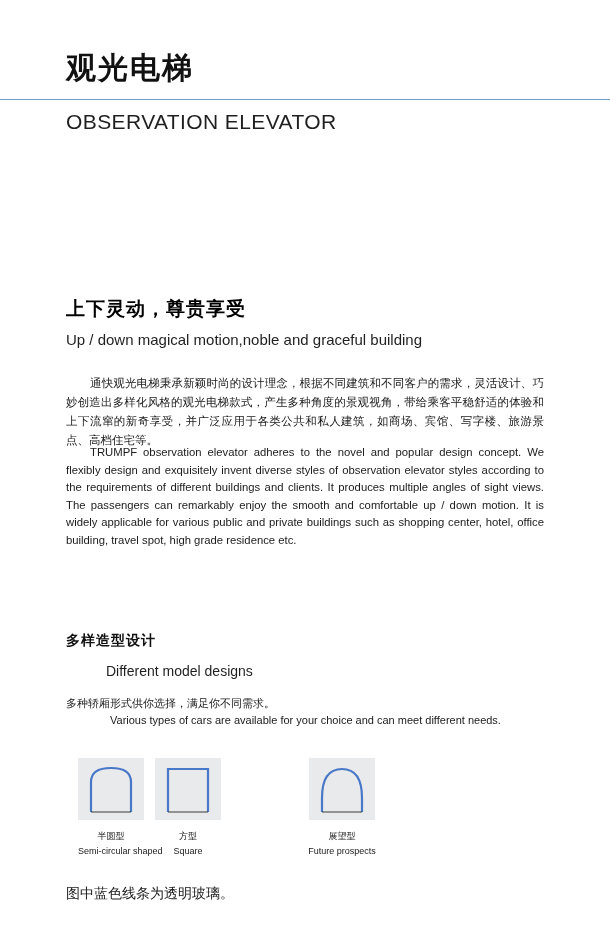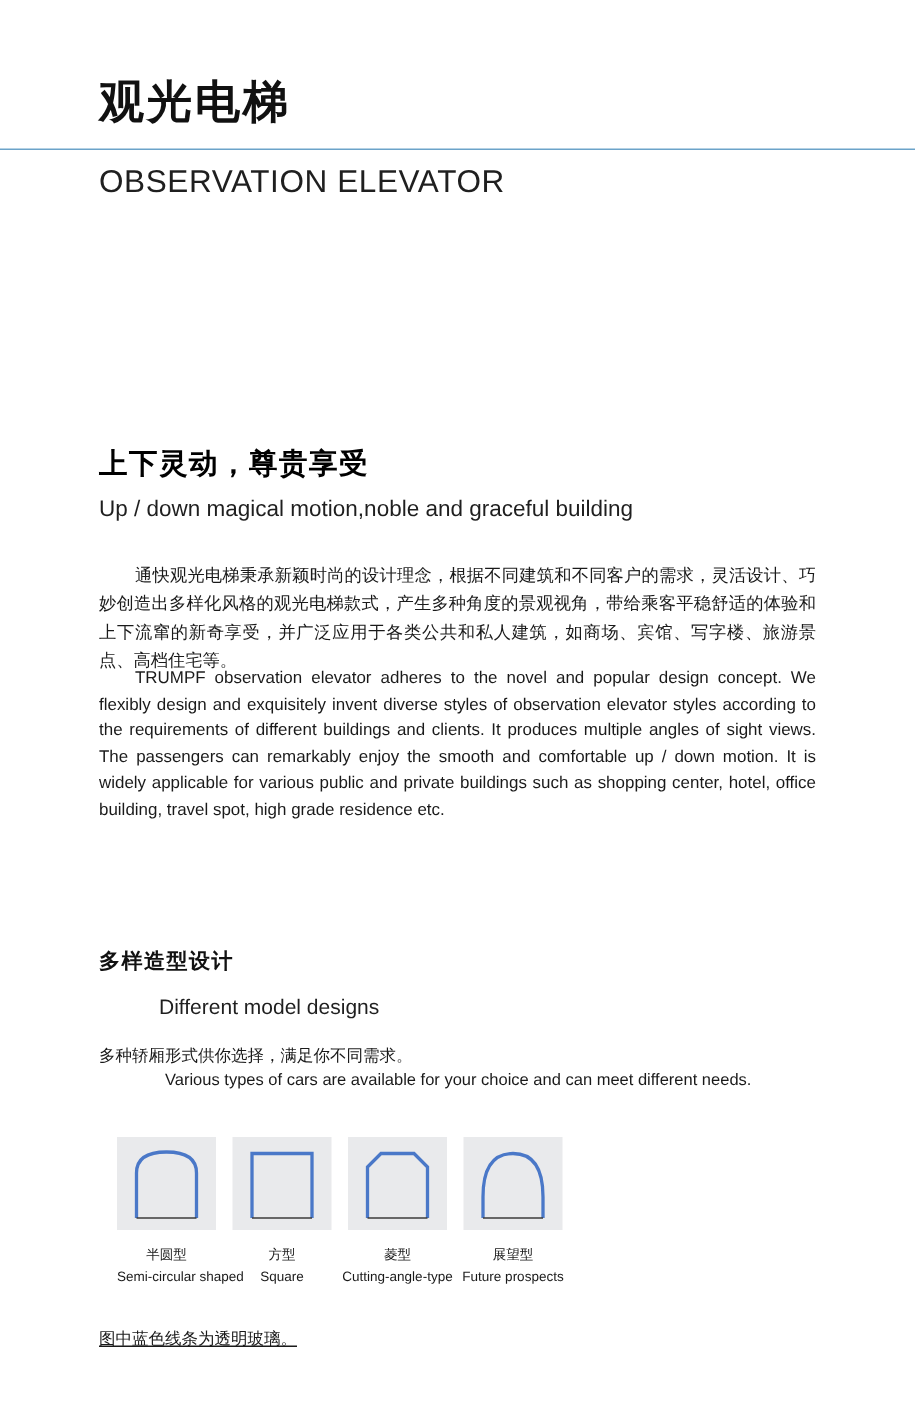--- a/index.html
+++ b/index.html
@@ -212,25 +212,24 @@
 
   
   .footnote {
     position: absolute;
     left: 66px;
     top: 884px;
     width: 480px;
   }
   .footnote-cn {
     font-family: "DejaVu Sans", "Liberation Sans", sans-serif;
-    font-size: 11px;
+    font-size: 14px;
     line-height: 18px;
     color: #1a1a1a;
     white-space: nowrap;
-    text-decoration: underline;
   }
   .footnote-en {
     font-size: 11px;
     line-height: 18px;
     color: #1a1a1a;
     white-space: nowrap;
   }
 </style>
 </head>
 <body>
@@ -274,30 +273,20 @@
       <div class="model-box">
         <svg class="model-svg" viewBox="0 0 66 62">
           <path d="M13 54 L13 11 L53 11 L53 54" fill="none" stroke="#4a78c8" stroke-width="2.2"></path>
           <line x1="13" y1="54" x2="53" y2="54" stroke="#3b3b3b" stroke-width="1.1"></line>
         </svg>
       </div>
       <div class="model-label-cn">方型</div>
       <div class="model-label-en">Square</div>
     </div>
 
-    <div class="model m2">
-      <div class="model-box">
-        <svg class="model-svg" viewBox="0 0 66 62">
-          <path d="M13 54 L13 20 L22 11 L44 11 L53 20 L53 54" fill="none" stroke="#4a78c8" stroke-width="2.2"></path>
-          <line x1="13" y1="54" x2="53" y2="54" stroke="#3b3b3b" stroke-width="1.1"></line>
-        </svg>
-      </div>
-      <div class="model-label-cn">菱型</div>
-      <div class="model-label-en">Cutting-angle-type</div>
-    </div>
 
     <div class="model m3">
       <div class="model-box">
         <svg class="model-svg" viewBox="0 0 66 62">
           <path d="M13 54 L13 40 Q13 11 33 11 Q53 11 53 40 L53 54" fill="none" stroke="#4a78c8" stroke-width="2.2"></path>
           <line x1="13" y1="54" x2="53" y2="54" stroke="#3b3b3b" stroke-width="1.1"></line>
         </svg>
       </div>
       <div class="model-label-cn">展望型</div>
       <div class="model-label-en">Future prospects</div>

